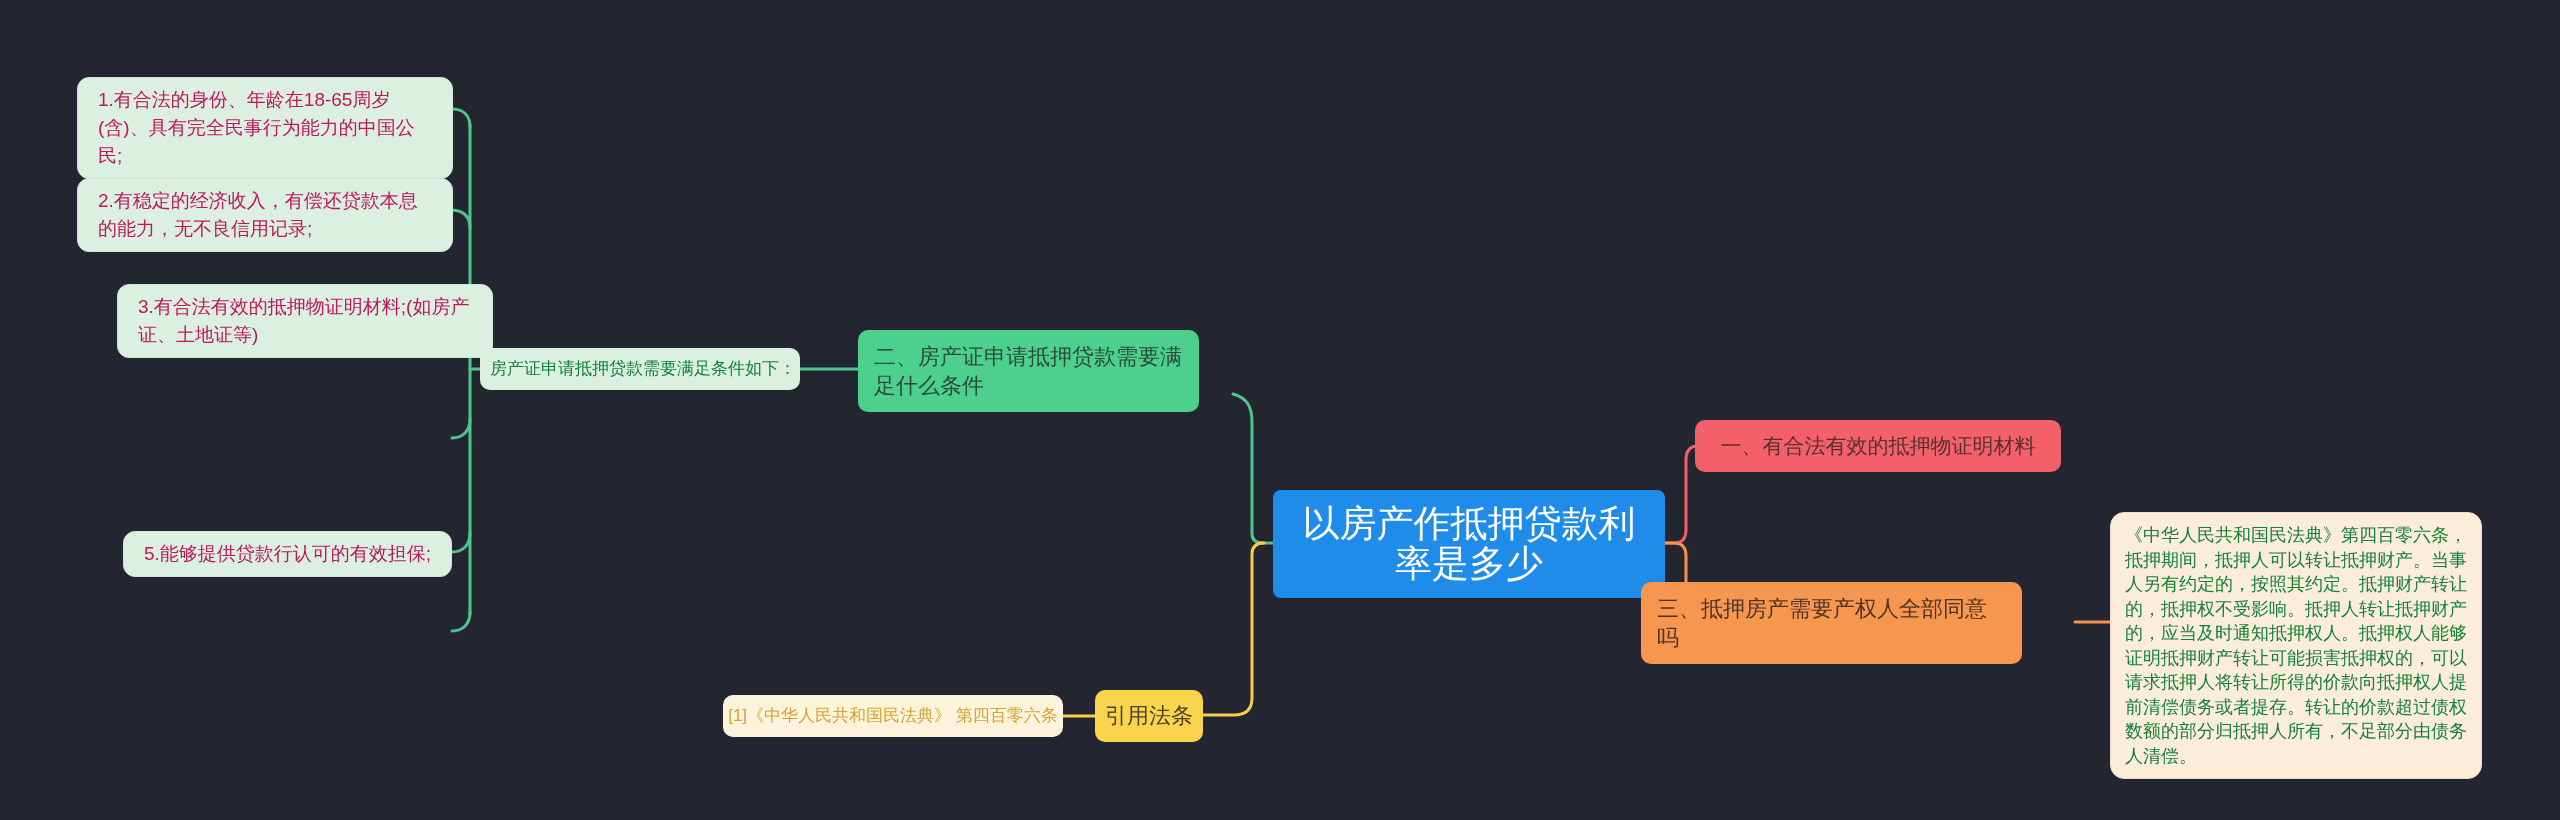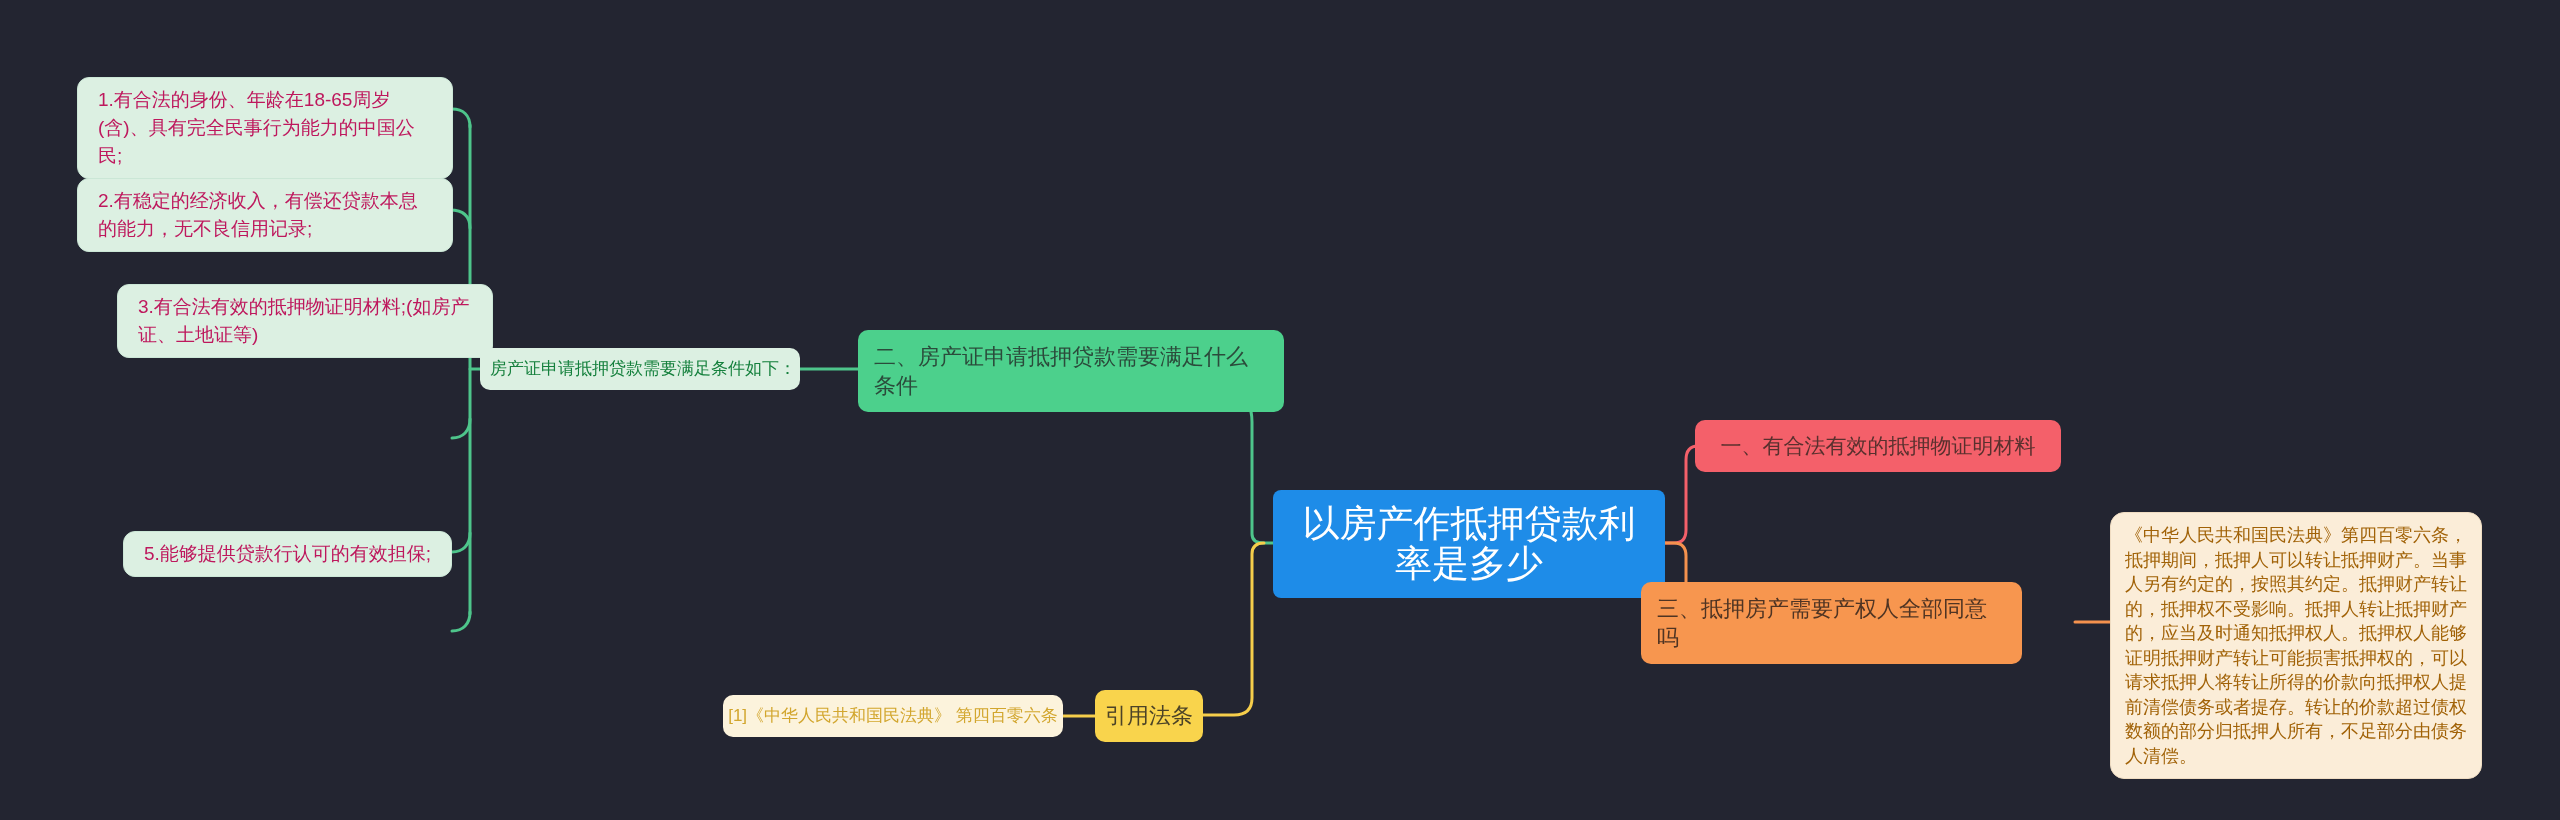--- a/index.html
+++ b/index.html
@@ -36,37 +36,37 @@
   .label-box.cream{
     background:#FCF3DC;color:#D2A62E;
   }
 
   
   .branch{
     border-radius:10px;
     font-size:22px;line-height:29px;
     padding:12px 16px;
   }
-  .branch.green{background:#4CD08C;color:#2B4B3B;width:426px;}
+  .branch.green{background:#4CD08C;color:#2B4B3B;width:341px;}
   .branch.red{background:#F4606A;color:#59302E;width:366px;font-size:21px;line-height:30px;padding:11px 18px;white-space:nowrap;text-align:center;}
   .branch.orange{background:#F7964F;color:#4F3423;width:381px;}
   .branch.yellow{background:#F9D44C;color:#4C4327;width:108px;height:52px;line-height:52px;padding:0;text-align:center;}
 
   
   .center-topic{
     background:#1E8CE8;color:#FFFFFF;
     border-radius:8px;
     width:392px;height:108px;
     font-size:37px;line-height:40px;
     padding:14px 20px;text-align:center;
   }
 
   
   .law-text{
-    background:#FBEDD8;color:#a16207;
+    background:#FBEDD8;color:#15803d;
     border:1px solid #EFDCC2;
     border-radius:14px;
     width:372px;
     font-size:18px;line-height:24.5px;
     padding:10px 14px;
     text-align:justify;
   }
 </style>
 </head>
 <body>

